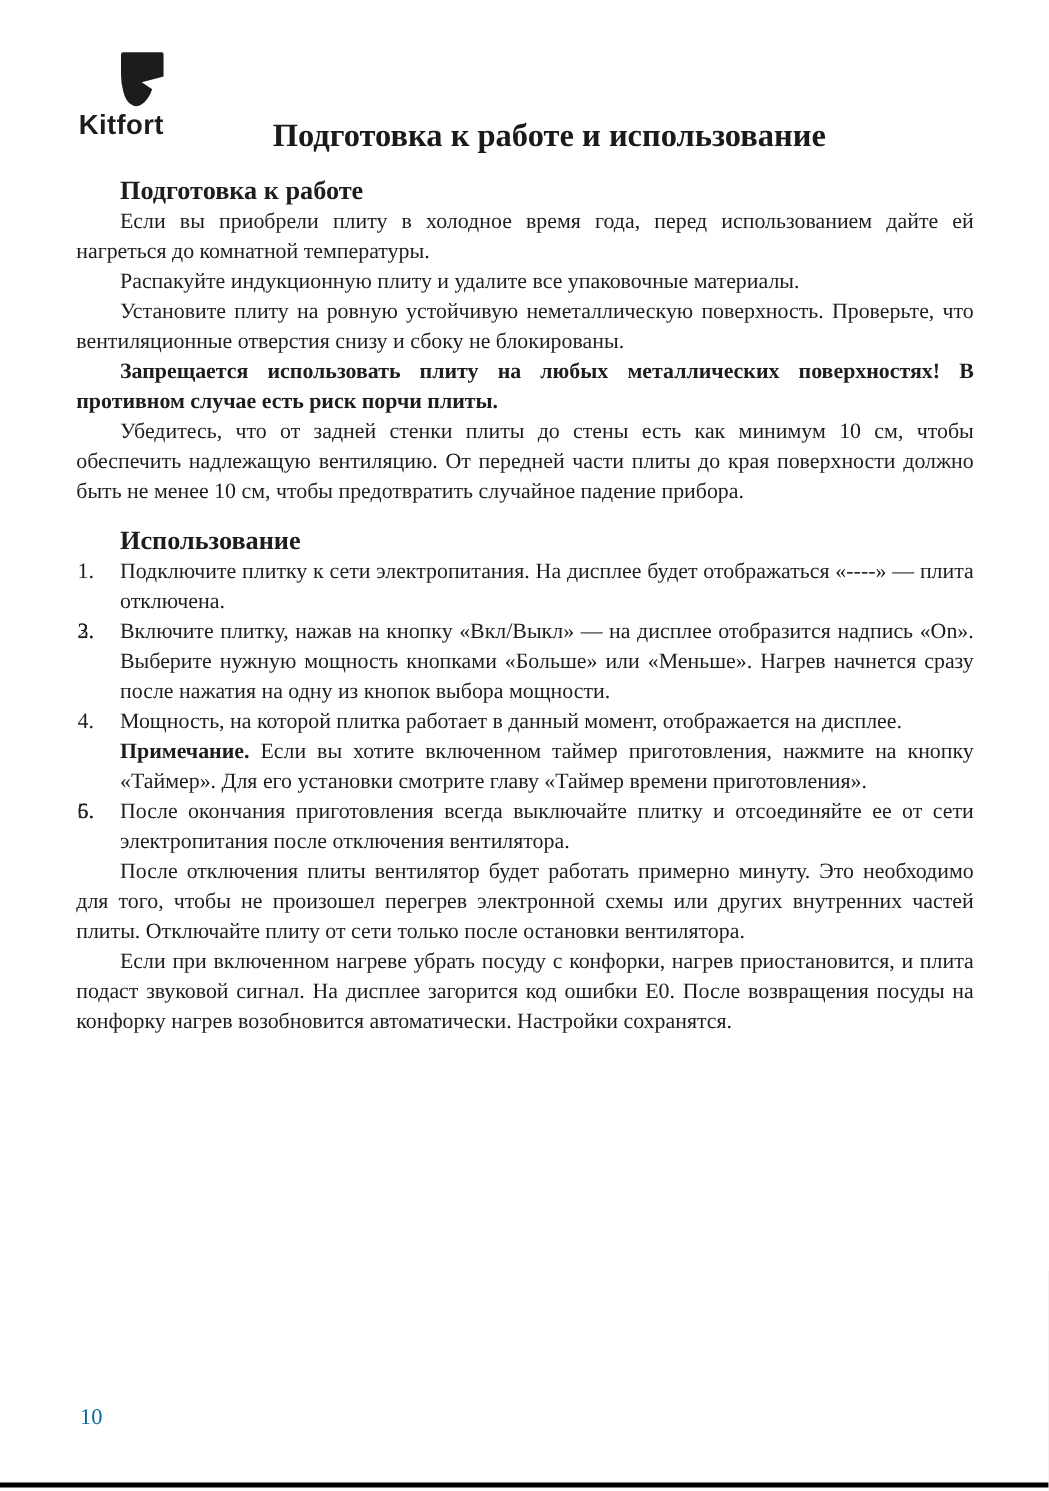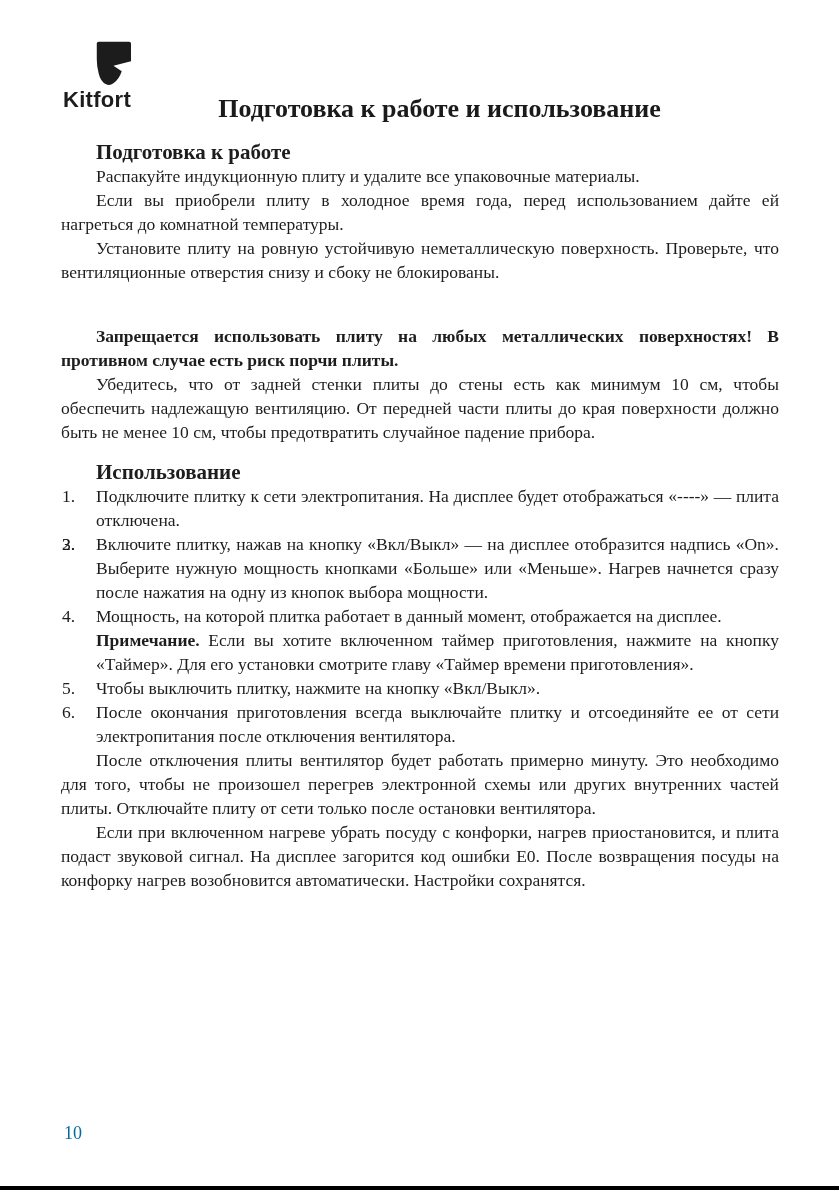--- a/index.html
+++ b/index.html
@@ -42,21 +42,21 @@
     font-size:17.5px; line-height:24px;
   }
   .section-heading {
     margin:0; font-size:21px; line-height:24px;
     font-weight:bold; text-indent:35px;
   }
   .para {
     margin:0; text-indent:35px;
     text-align:justify;
   }
-  .para.bold { font-weight:bold;margin-top:40px; }
+  .para.bold { font-weight:bold; }
 
   .usage-section { margin-top:16px; }
 
   .usage-list { list-style:none; margin:0; padding:0; }
   .usage-item {
     position:relative; padding-left:35px;
     text-align:justify;
   }
   .usage-item .num { position:absolute; left:1px; top:0; }
   .item-note { text-align:justify; }
@@ -83,22 +83,22 @@
     </svg>
     <span class="logo-text">Kitfort</span>
   </header>
 
   <h1 class="doc-title">Подготовка к работе и использование</h1>
 
   <main class="content">
 
     <section>
       <h2 class="section-heading">Подготовка к работе</h2>
+      <p class="para">Если вы приобрели плиту в холодное время года, перед использованием дайте ей нагреться до комнатной температуры.</p>
       <p class="para">Распакуйте индукционную плиту и удалите все упаковочные материалы.</p>
-      <p class="para">Если вы приобрели плиту в холодное время года, перед использованием дайте ей нагреться до комнатной температуры.</p>
       <p class="para">Установите плиту на ровную устойчивую неметаллическую поверхность. Проверьте, что вентиляционные отверстия снизу и сбоку не блокированы.</p>
       <p class="para bold">Запрещается использовать плиту на любых металлических поверхностях! В противном случае есть риск порчи плиты.</p>
       <p class="para">Убедитесь, что от задней стенки плиты до стены есть как минимум 10 см, чтобы обеспечить надлежащую вентиляцию. От передней части плиты до края поверхности должно быть не менее 10 см, чтобы предотвратить случайное падение прибора.</p>
     </section>
 
     <section class="usage-section">
       <h2 class="section-heading">Использование</h2>
 
       <ol class="usage-list">
         <li class="usage-item">
@@ -114,21 +114,20 @@
         </li>
         <li class="usage-item">
           <span class="num">4.</span>
           <span>Мощность, на которой плитка работает в данный момент, отображается на дисплее.</span>
           <div class="item-note">
             <span class="note-label">Примечание.</span><span> Если вы хотите включенном таймер приготовления, нажмите на кнопку «Таймер». Для его установки смотрите главу «Таймер времени приготовления».</span>
           </div>
         </li>
         <li class="usage-item">
           <span class="num">5.</span>
-          <span>Чтобы выключить плитку, нажмите на кнопку «Вкл/Выкл».</span>
         </li>
         <li class="usage-item">
           <span class="num">6.</span>
           <span>После окончания приготовления всегда выключайте плитку и отсоединяйте ее от сети электропитания после отключения вентилятора.</span>
         </li>
       </ol>
 
       <p class="para">После отключения плиты вентилятор будет работать примерно минуту. Это необходимо для того, чтобы не произошел перегрев электронной схемы или других внутренних частей плиты. Отключайте плиту от сети только после остановки вентилятора.</p>
       <p class="para">Если при включенном нагреве убрать посуду с конфорки, нагрев приостановится, и плита подаст звуковой сигнал. На дисплее загорится код ошибки Е0. После возвращения посуды на конфорку нагрев возобновится автоматически. Настройки сохранятся.</p>
     </section>

